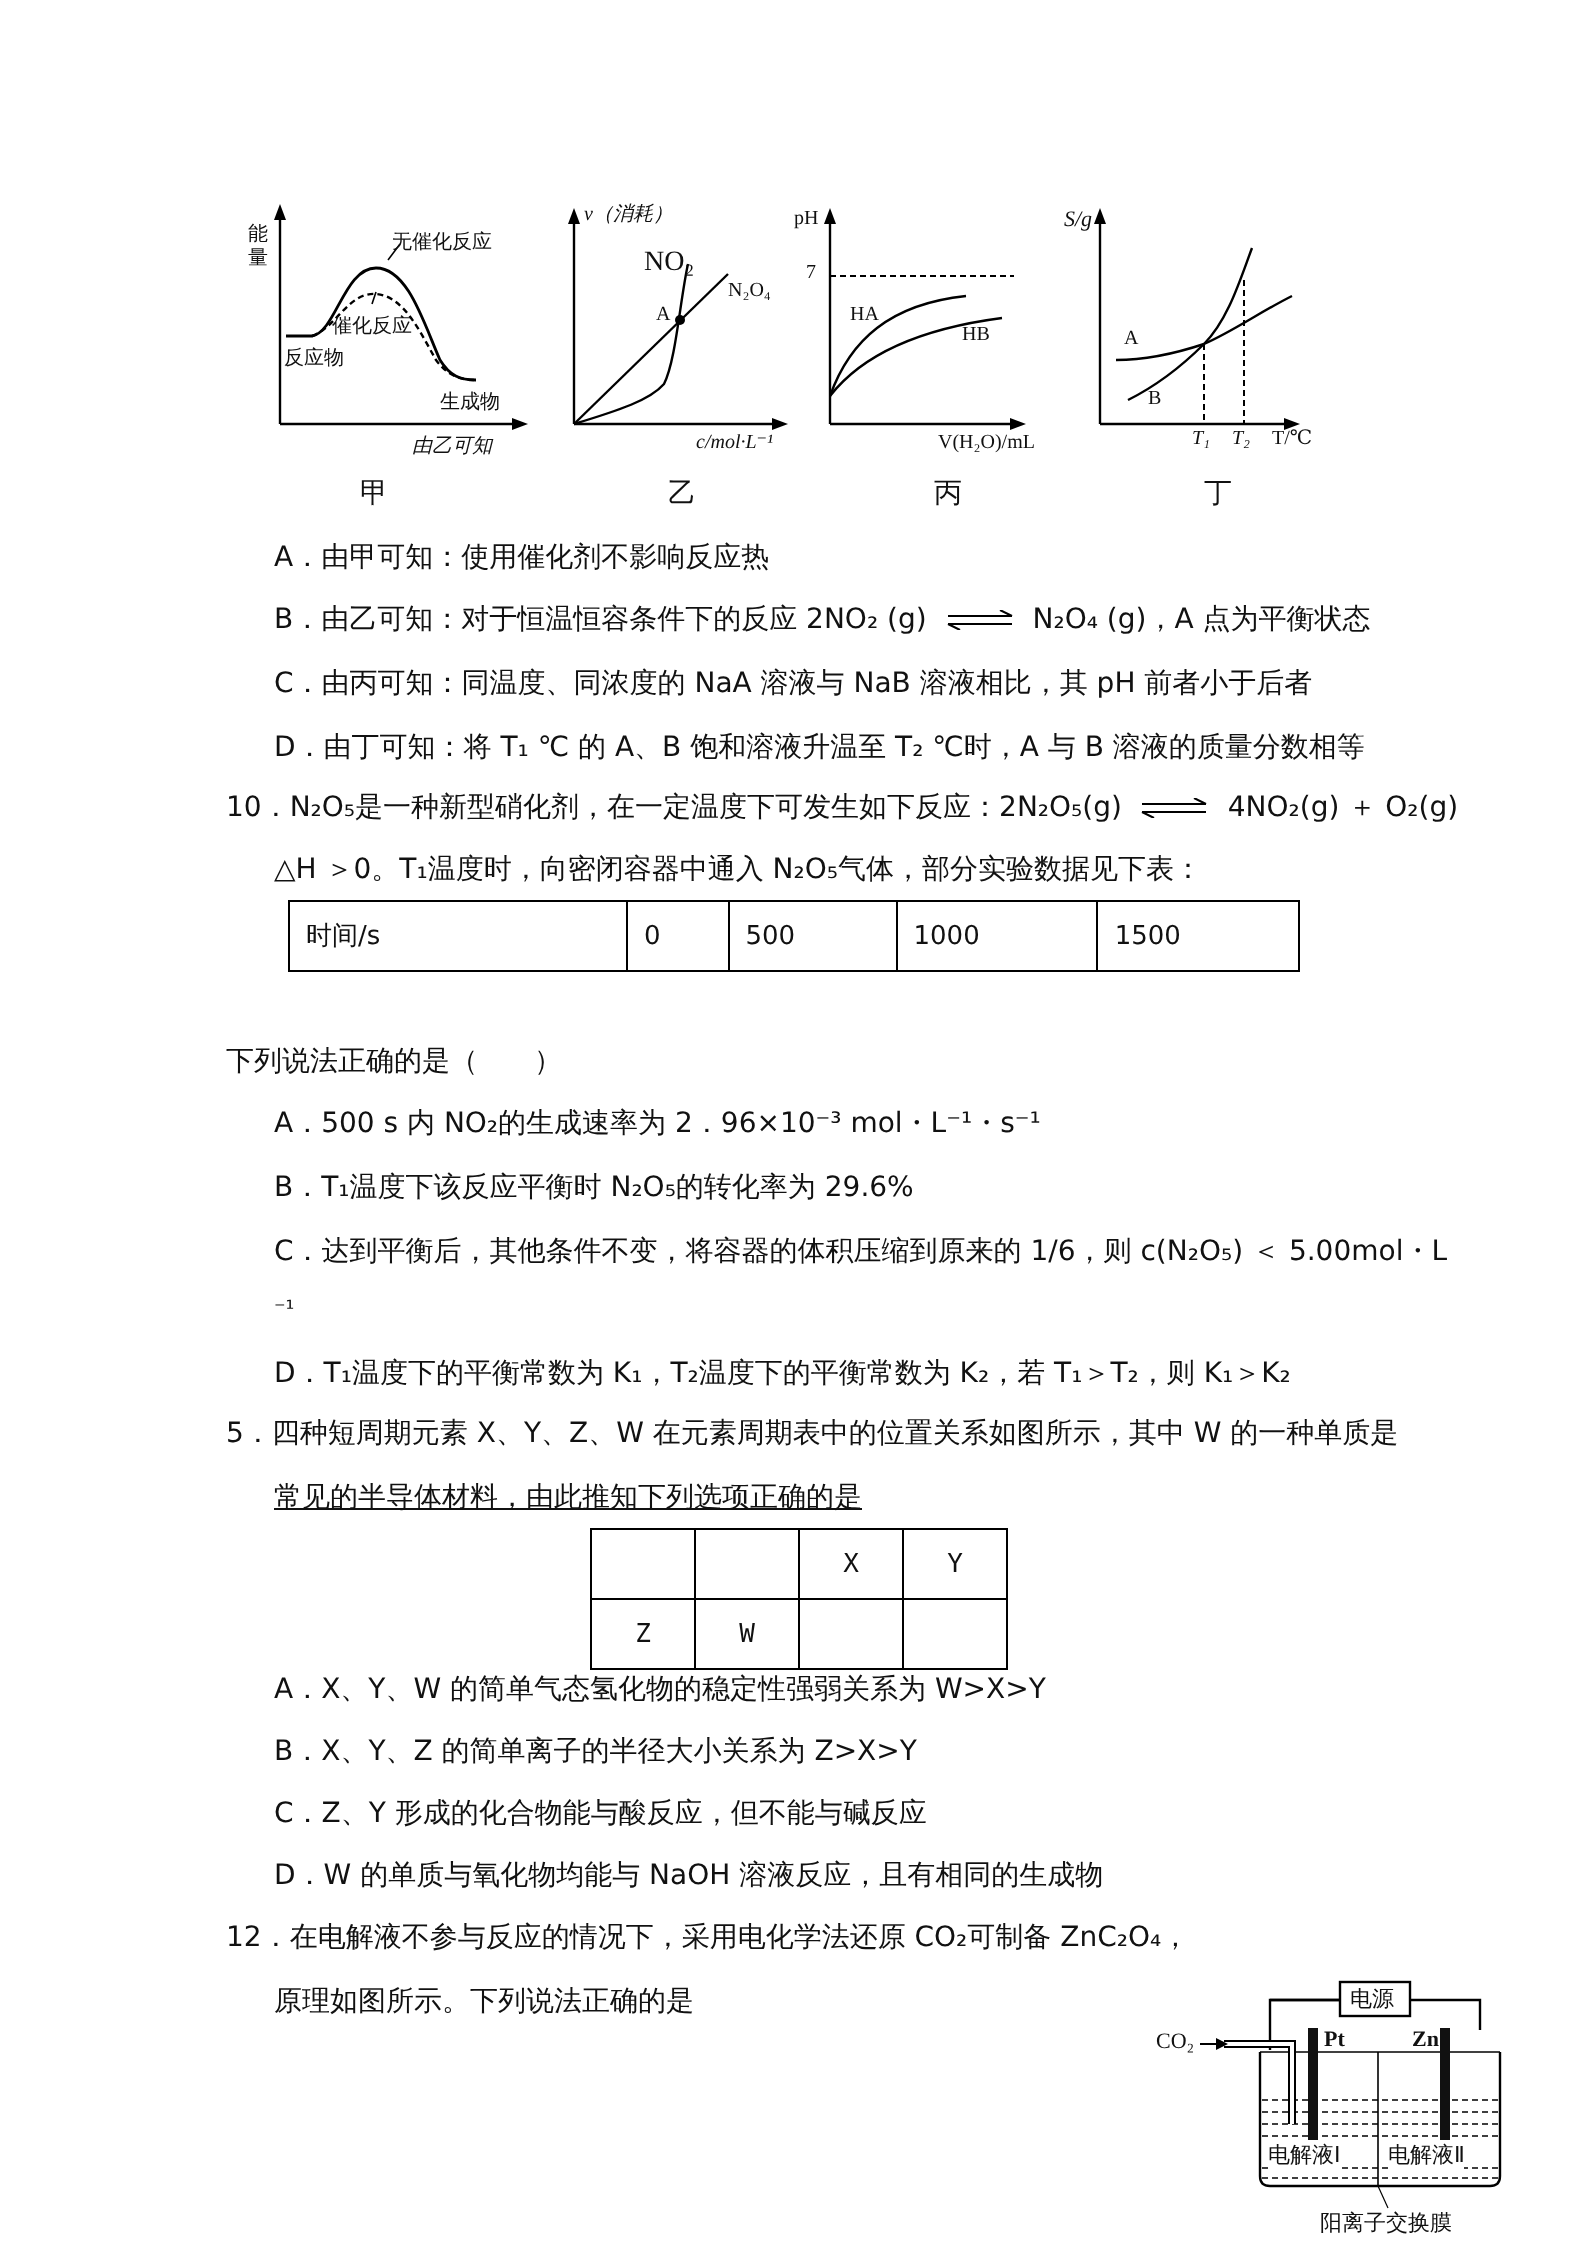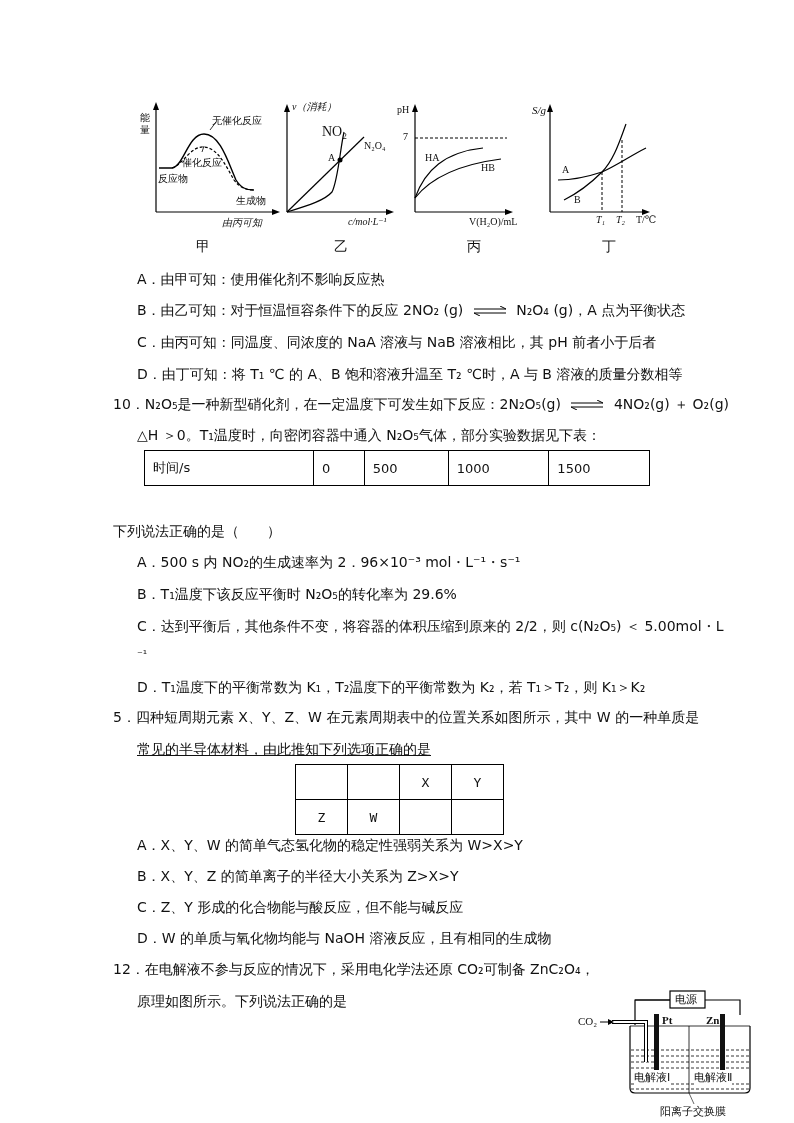--- a/index.html
+++ b/index.html
@@ -15,37 +15,37 @@
     .figlabel { font-size: 14px; font-family: "DejaVu Serif", serif; }
     table.data { position: absolute; border-collapse: collapse; }
     table.data td { border: 1px solid #000; padding: 0 8px; font-size: 13px; height: 34px; }
     table.grid { position: absolute; border-collapse: collapse; }
     table.grid td { border: 1px solid #000; text-align: center; font-size: 13px; height: 32px; width: 49px; }
     .eq-arrow { display: inline-block; width: 36px; height: 10px; vertical-align: middle; margin: 0 4px; }
   </style>
 </head>
 <body>
 
-<div class="abs" style="left:144px;top:100px;width:140px;height:160px;">
+<div class="abs" style="left:128px;top:100px;width:140px;height:160px;">
   <svg width="140" height="120" viewBox="0 0 140 120">
     <line x1="12" y1="112" x2="12" y2="6" stroke="#000" stroke-width="1.2"></line>
     <polygon points="12,2 9,10 15,10" fill="#000"></polygon>
     <line x1="12" y1="112" x2="132" y2="112" stroke="#000" stroke-width="1.2"></line>
     <polygon points="136,112 128,109 128,115" fill="#000"></polygon>
     <path d="M15,68 L28,68 C40,66 44,34 60,34 C76,34 84,62 92,80 C97,88 102,90 110,90" stroke="#000" stroke-width="1.4" fill="none"></path>
     <path d="M28,68 C40,64 46,46 60,47 C74,48 82,66 90,80 C96,88 102,90 110,90" stroke="#000" stroke-width="1.2" stroke-dasharray="3,2" fill="none"></path>
     <line x1="66" y1="30" x2="72" y2="22" stroke="#000" stroke-width="0.8"></line>
     <line x1="58" y1="52" x2="60" y2="46" stroke="#000" stroke-width="0.8"></line>
   </svg>
   <span class="abs" style="left:-4px;top:12px;font-size:10px;line-height:12px;white-space:normal;width:10px;">能量</span>
   <span class="abs" style="left:68px;top:14px;font-size:10px;">无催化反应</span>
   <span class="abs" style="left:38px;top:56px;font-size:10px;">催化反应</span>
   <span class="abs" style="left:14px;top:72px;font-size:10px;">反应物</span>
   <span class="abs" style="left:92px;top:94px;font-size:10px;">生成物</span>
-  <span class="abs" style="left:78px;top:116px;font-size:10px;font-style:italic;">由丙可知</span>
+  <span class="abs" style="left:78px;top:116px;font-size:10px;font-style:italic;">由乙可知</span>
   <span class="abs figlabel" style="left:52px;top:138px;">甲</span>
 </div>
 
 <div class="abs" style="left:280px;top:100px;width:120px;height:160px;">
   <svg width="120" height="120" viewBox="0 0 120 120">
     <line x1="7" y1="112" x2="7" y2="8" stroke="#000" stroke-width="1.2"></line>
     <polygon points="7,4 4,12 10,12" fill="#000"></polygon>
     <line x1="7" y1="112" x2="110" y2="112" stroke="#000" stroke-width="1.2"></line>
     <polygon points="114,112 106,109 106,115" fill="#000"></polygon>
     <line x1="7" y1="112" x2="84" y2="37" stroke="#000" stroke-width="1.2"></line>
@@ -132,21 +132,21 @@
     <td>500</td>
     <td>1000</td>
     <td>1500</td>
   </tr>
 </tbody>
   </table>
 
 <div class="abs line" style="left:113px;top:522px;">下列说法正确的是（　　）</div>
 <div class="abs line" style="left:137px;top:553px;">A．500 s 内 NO₂的生成速率为 2．96×10⁻³ mol・L⁻¹・s⁻¹</div>
 <div class="abs line" style="left:137px;top:585px;">B．T₁温度下该反应平衡时 N₂O₅的转化率为 29.6%</div>
-<div class="abs line" style="left:137px;top:617px;">C．达到平衡后，其他条件不变，将容器的体积压缩到原来的 2/2，则 c(N₂O₅) ＜ 5.00mol・L</div>
+<div class="abs line" style="left:137px;top:617px;">C．达到平衡后，其他条件不变，将容器的体积压缩到原来的 1/6，则 c(N₂O₅) ＜ 5.00mol・L</div>
 <div class="abs line" style="left:137px;top:646px;font-size:11px;">⁻¹</div>
 <div class="abs line" style="left:137px;top:678px;">D．T₁温度下的平衡常数为 K₁，T₂温度下的平衡常数为 K₂，若 T₁＞T₂，则 K₁＞K₂</div>
 
 <div class="abs line" style="left:113px;top:708px;">5．四种短周期元素 X、Y、Z、W 在元素周期表中的位置关系如图所示，其中 W 的一种单质是</div>
 <div class="abs line" style="left:137px;top:740px;text-decoration:underline;">常见的半导体材料，由此推知下列选项正确的是</div>
 
 <table class="grid mono" style="left:295px;top:764px;">
   <tbody>
       <tr>
     <td></td>

